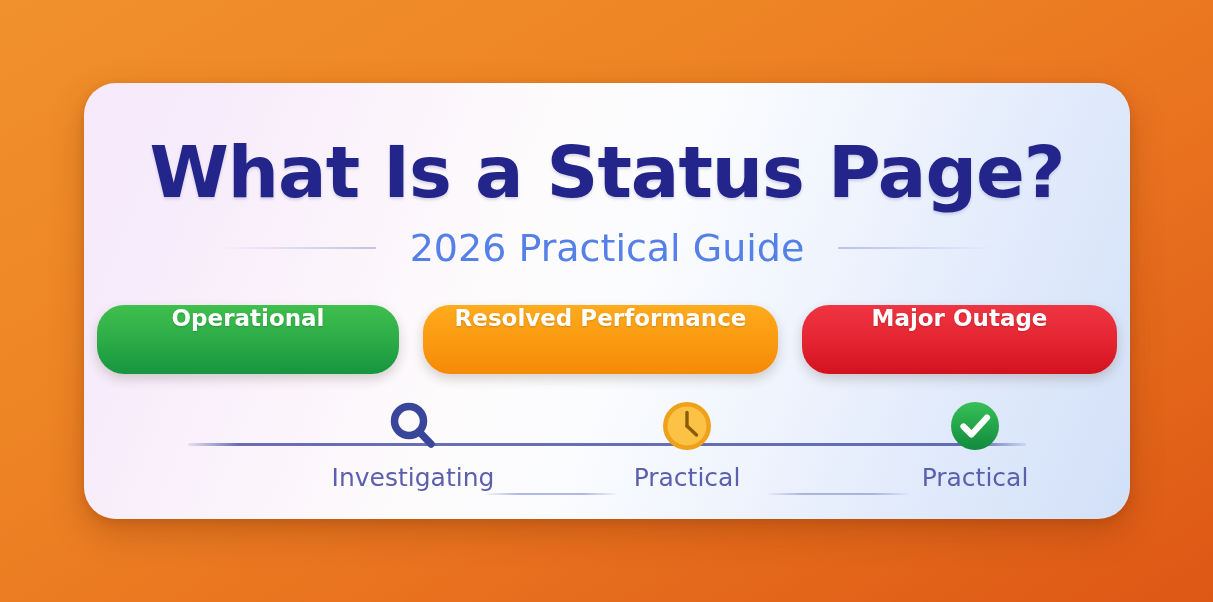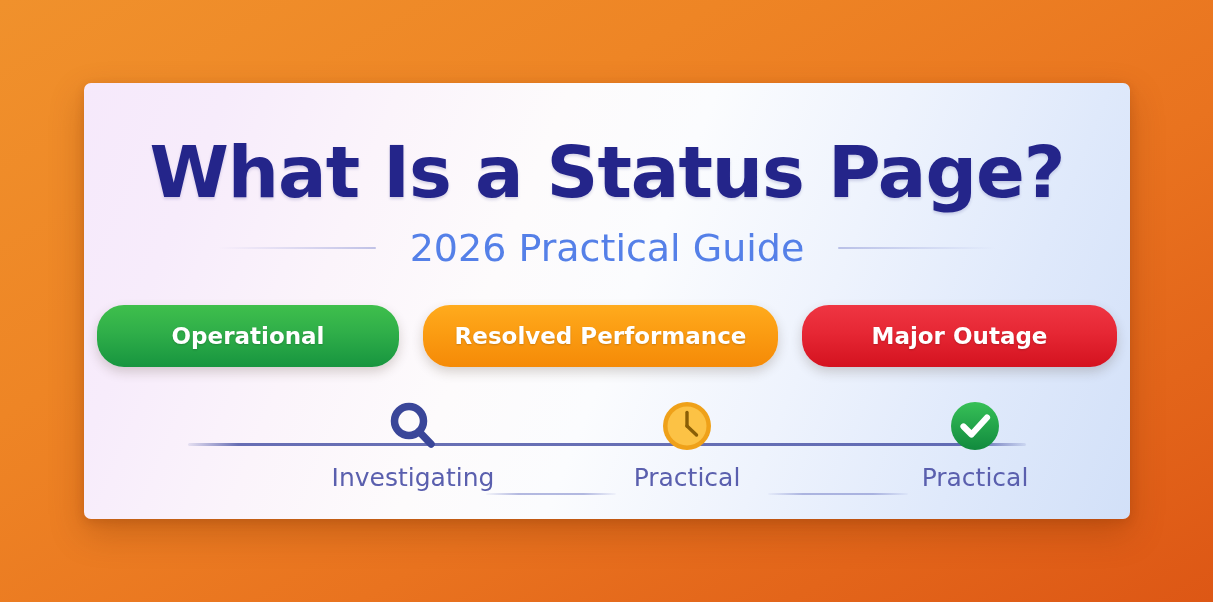--- a/index.html
+++ b/index.html
@@ -21,21 +21,21 @@
     overflow: hidden;
   }
 
   
   #card {
     position: absolute;
     left: 84px;
     top: 83px;
     width: 1046px;
     height: 436px;
-    border-radius: 7px;
+    border-radius: 32px;
     background:
       linear-gradient(112deg,
         #f6e9fb 0%,
         #f7ecfb 12%,
         #fbf4fb 26%,
         #fdfbfc 40%,
         #fbfcfe 52%,
         #eef3fd 68%,
         #dfe9fb 84%,
         #d2e0f8 100%);
@@ -99,24 +99,23 @@
     position: absolute;
     left: 0;
     top: 222px;
     width: 100%;
     display: flex;
     align-items: center;
     justify-content: center;
     gap: 24px;
   }
   .badge {
-    height: 62px;
+    height: 69px;
     border-radius: 27px;
     display: flex;
-    align-items: center;
     justify-content: center;
     padding: 0 30px;
     color: #ffffff;
     font-family: "DejaVu Sans", sans-serif;
     font-weight: bold;
     font-size: 23px;
     white-space: nowrap;
     box-shadow: 0 5px 12px rgba(60, 40, 20, 0.20);
     text-shadow: 0 1px 2px rgba(0,0,0,0.18);
     border: none;

